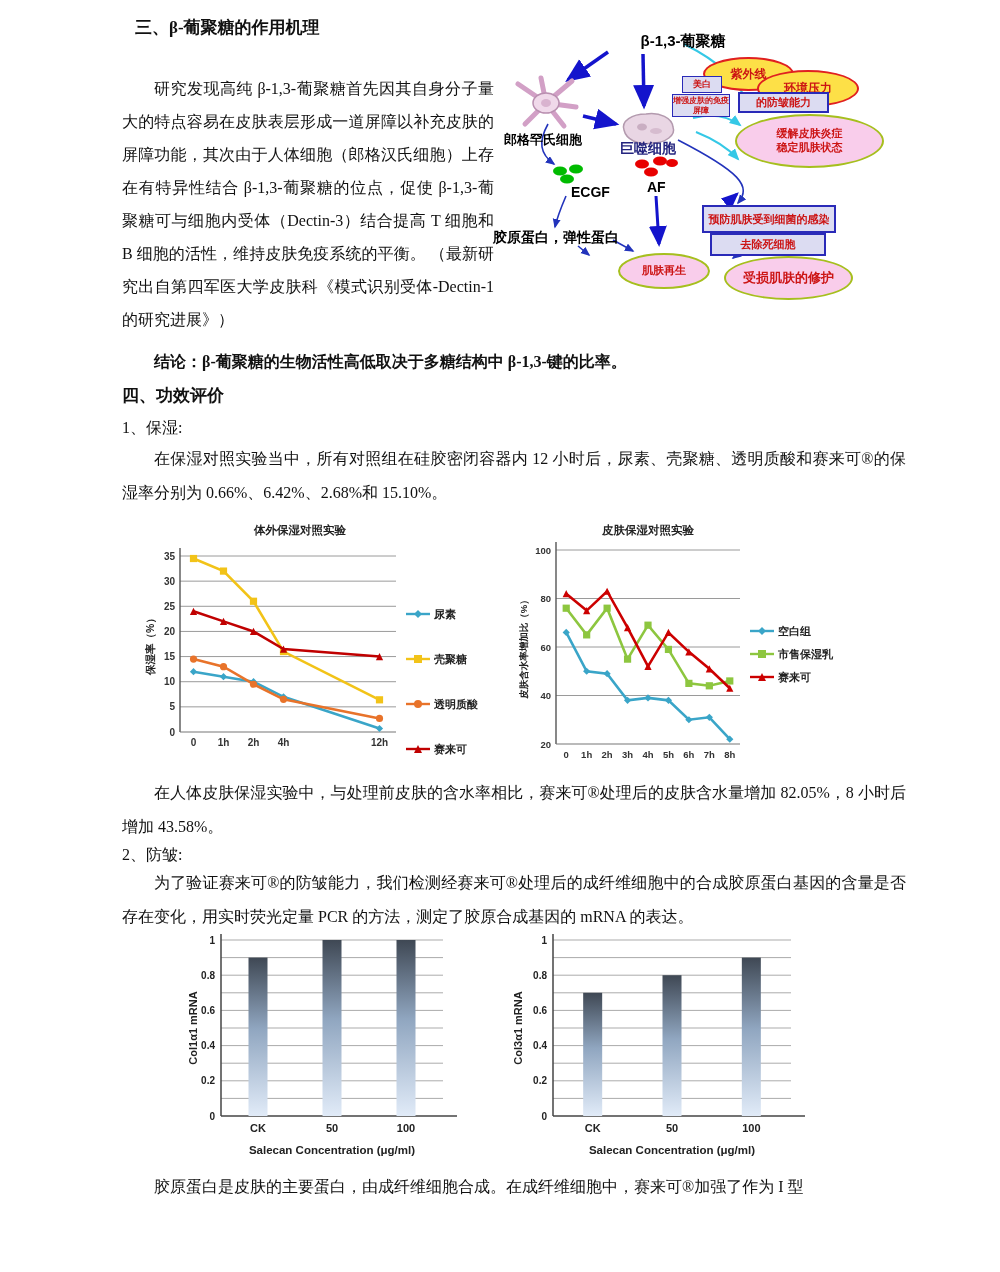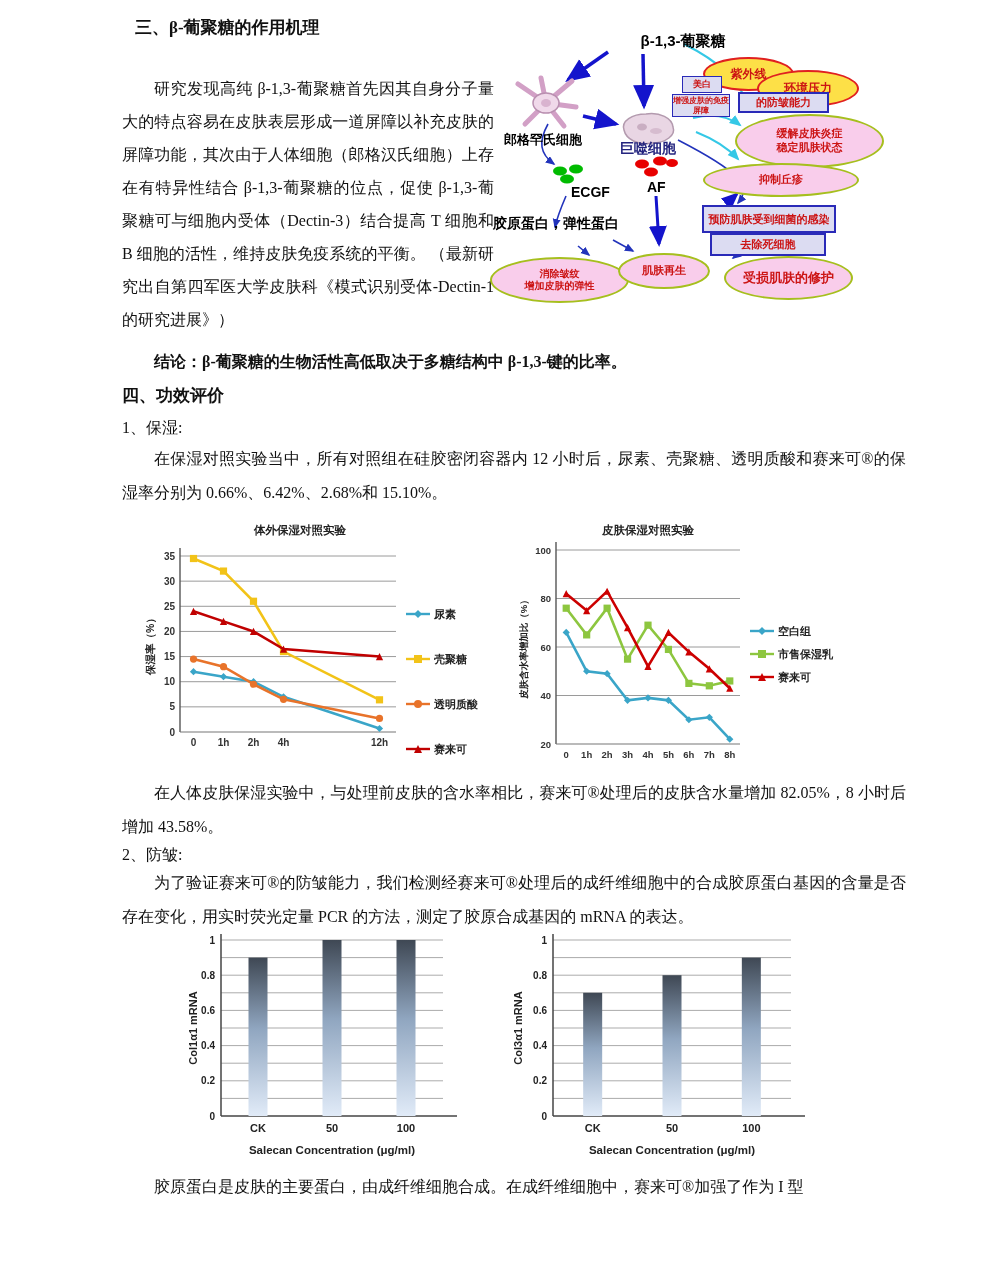--- a/index.html
+++ b/index.html
@@ -101,42 +101,37 @@
     </svg>
     <div class="d-lab" style="left:159px;top:151px;font-size:14px;">AF</div>
 
     <svg class="abs" style="left:62px;top:136px;" width="40" height="22">
       <ellipse cx="10" cy="7" rx="7" ry="4.5" fill="#00bb00"></ellipse>
       <ellipse cx="26" cy="5" rx="7" ry="4.5" fill="#00bb00"></ellipse>
       <ellipse cx="17" cy="15" rx="7" ry="4.5" fill="#00bb00"></ellipse>
     </svg>
     <div class="d-lab" style="left:60px;top:156px;font-size:14px;margin-left:23px;">ECGF</div>
 
-    <div class="d-lab" style="left:5px;top:187px;font-size:14px;">胶原蛋白，弹性蛋白</div>
+    <div class="d-lab" style="left:5px;top:201px;font-size:14px;">胶原蛋白，弹性蛋白</div>
 
     <div class="d-ellipse cyanE" style="left:215px;top:29px;width:87px;height:30px;font-size:12px;">紫外线</div>
     <div class="d-ellipse cyanE" style="left:269px;top:42px;width:98px;height:33px;font-size:12px;">环境压力</div>
 
     <div class="d-box" style="left:194px;top:48px;width:38px;height:15px;font-size:9px;border-width:1.5px;">美白</div>
     <div class="d-box" style="left:184px;top:66px;width:56px;height:21px;font-size:8px;border-width:1.5px;text-align:center;">增强皮肤的免疫屏障</div>
     <div class="d-box" style="left:250px;top:64px;width:87px;height:17px;font-size:11px;">的防皱能力</div>
 
     <div class="d-ellipse pinkE" style="left:247px;top:86px;width:145px;height:50px;font-size:11px;">
       <span>缓解皮肤炎症</span>
       <span>稳定肌肤状态</span>
     </div>
-    <div class="d-ellipse pinkE" style="left:215px;top:135px;width:152px;height:30px;font-size:11px;">抑制丘疹</div>
 
     <div class="d-box" style="left:214px;top:177px;width:130px;height:24px;font-size:11px;">预防肌肤受到细菌的感染</div>
     <div class="d-box" style="left:222px;top:205px;width:112px;height:19px;font-size:11px;">去除死细胞</div>
 
-    <div class="d-ellipse pinkE" style="left:2px;top:229px;width:135px;height:42px;font-size:10px;">
-      <span>消除皱纹</span>
-      <span>增加皮肤的弹性</span>
-    </div>
     <div class="d-ellipse pinkE" style="left:130px;top:225px;width:88px;height:32px;font-size:11px;">肌肤再生</div>
     <div class="d-ellipse pinkE" style="left:236px;top:228px;width:125px;height:40px;font-size:13px;">受损肌肤的修护</div>
   </div>
 
   <div class="abs conclusion" style="left:122px;top:352px;width:782px;">结论：β-葡聚糖的生物活性高低取决于多糖结构中 β-1,3-键的比率。</div>
 
   <div class="abs h2" style="left:122px;top:384px;">四、功效评价</div>
 
   <div class="abs sub" style="left:122px;top:418px;">1、保湿:</div>
 

